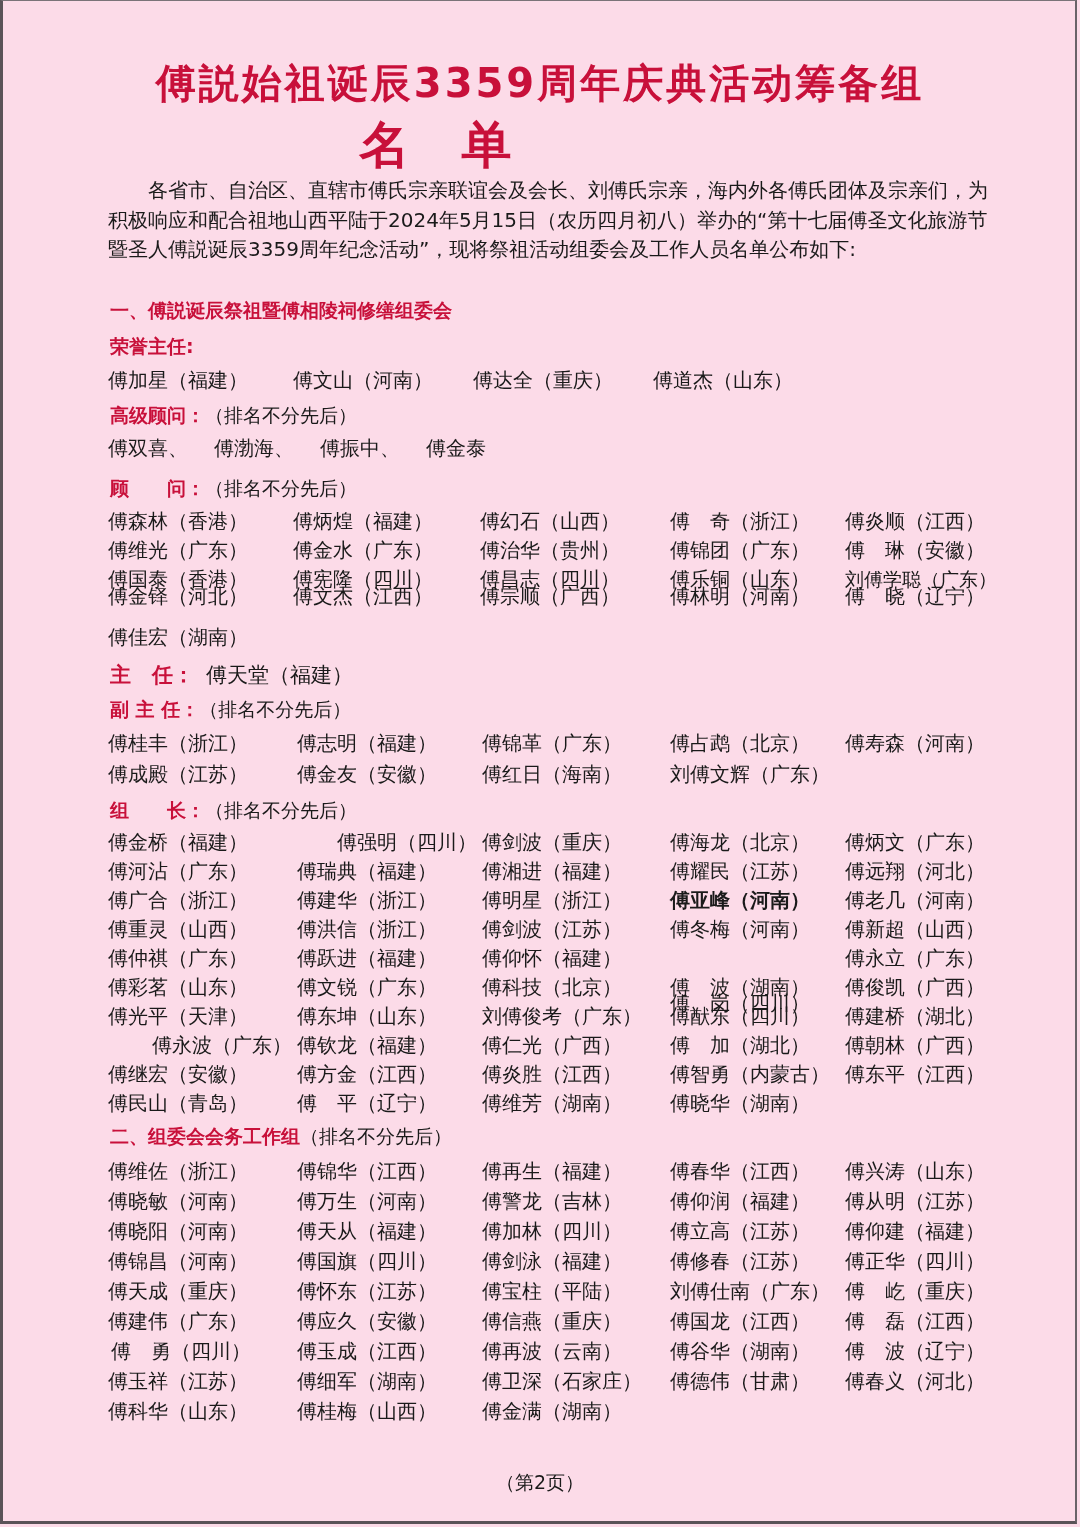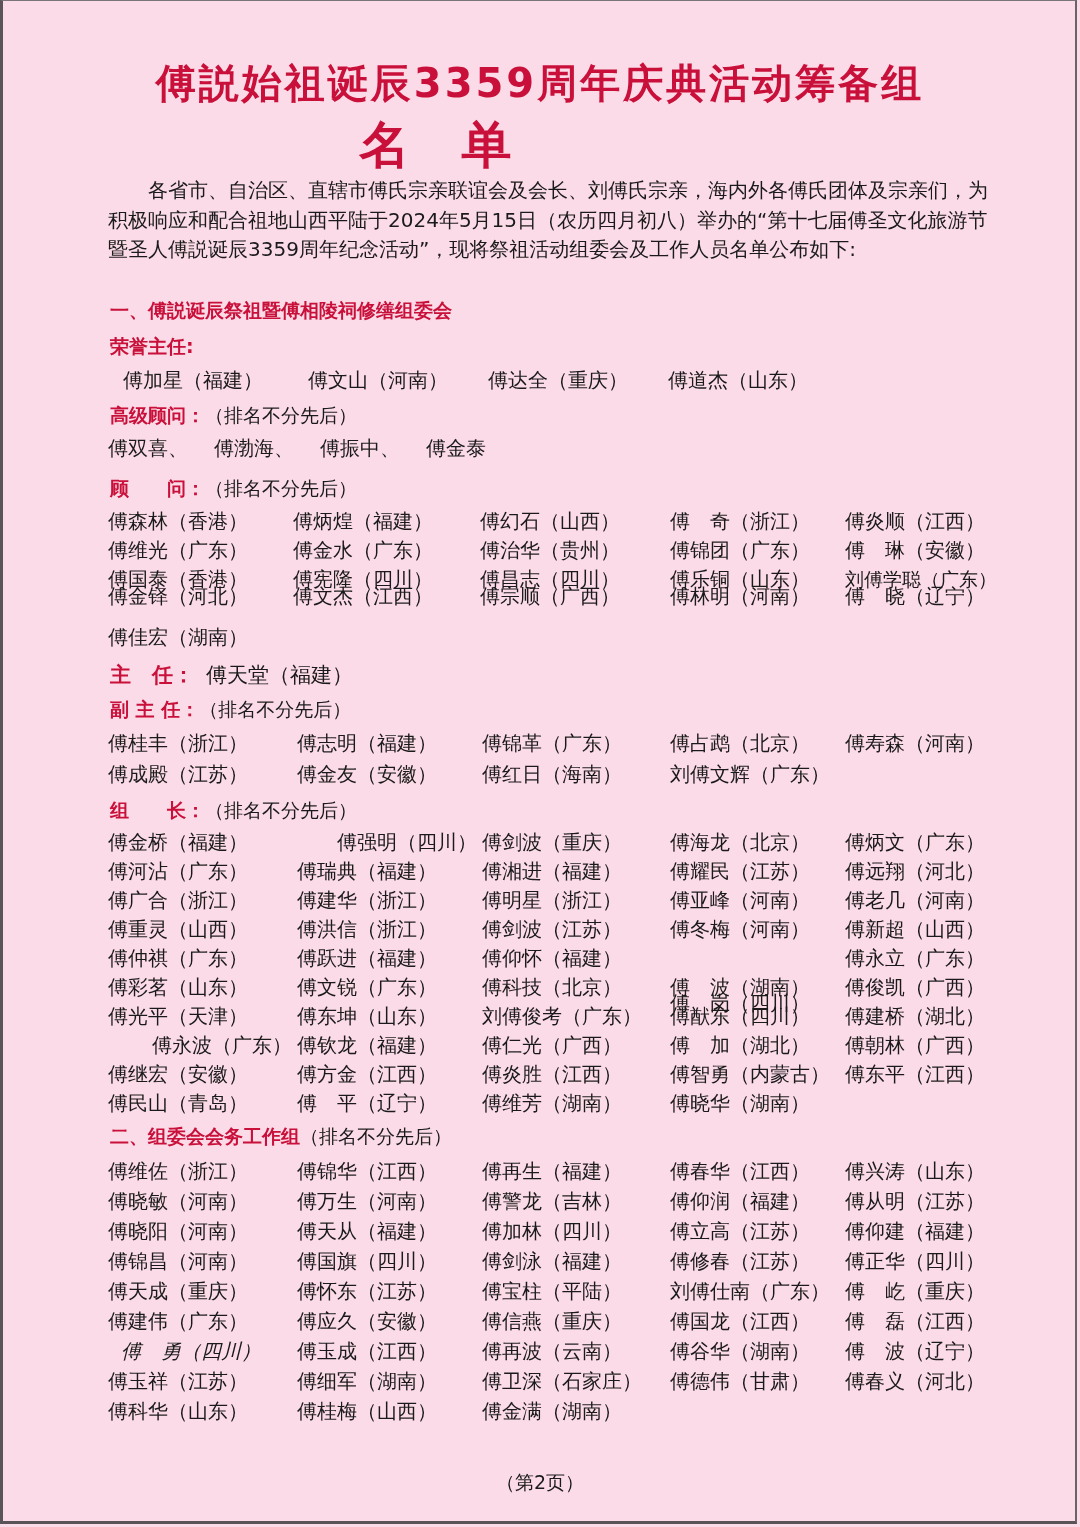--- a/index.html
+++ b/index.html
@@ -70,21 +70,21 @@
 <div class="title">傅説始祖诞辰3359周年庆典活动筹备组</div>
 <div class="subtitle">名单</div>
 
 <div class="intro">
   <p>各省市、自治区、直辖市傅氏宗亲联谊会及会长、刘傅氏宗亲，海内外各傅氏团体及宗亲们，为积极响应和配合祖地山西平陆于2024年5月15日（农历四月初八）举办的“第十七届傅圣文化旅游节暨圣人傅説诞辰3359周年纪念活动”，现将祭祖活动组委会及工作人员名单公布如下:</p>
 </div>
 
 <div class="sec red" style="top:298px; left:110px; font-size:19px;">一、傅説诞辰祭祖暨傅相陵祠修缮组委会</div>
 
 <div class="sec red" style="top:334px;">荣誉主任:</div>
-<div class="row" style="top:366px;margin-left:15px;">
+<div class="row" style="top:366px;">
   <span class="cell" style="left:0px">傅加星（福建）</span>
   <span class="cell" style="left:185px">傅文山（河南）</span>
   <span class="cell" style="left:365px">傅达全（重庆）</span>
   <span class="cell" style="left:545px">傅道杰（山东）</span>
 </div>
 
 <div class="sec" style="top:403px;">
   <span class="red">高级顾问：</span><span class="note">（排名不分先后）</span>
 </div>
 <div class="row" style="top:434px;">
@@ -169,21 +169,21 @@
       <span class="cell" style="left: 0px;">傅河沾（广东）</span>
       <span class="cell" style="left: 189px;">傅瑞典（福建）</span>
       <span class="cell" style="left: 374px;">傅湘进（福建）</span>
       <span class="cell" style="left: 562px;">傅耀民（江苏）</span>
       <span class="cell" style="left: 737px;">傅远翔（河北）</span>
     </div>
     <div class="row" style="top: 886px;">
       <span class="cell" style="left: 0px;">傅广合（浙江）</span>
       <span class="cell" style="left: 189px;">傅建华（浙江）</span>
       <span class="cell" style="left: 374px;">傅明星（浙江）</span>
-      <span class="cell" style="left: 562px;">傅亚峰（河南）</span>
+      <span class="cell" style="left: 562px; font-weight: bold;">傅亚峰（河南）</span>
       <span class="cell" style="left: 737px;">傅老几（河南）</span>
     </div>
     <div class="row" style="top: 915px;">
       <span class="cell" style="left: 0px;">傅重灵（山西）</span>
       <span class="cell" style="left: 189px;">傅洪信（浙江）</span>
       <span class="cell" style="left: 374px;">傅剑波（江苏）</span>
       <span class="cell" style="left: 562px;">傅冬梅（河南）</span>
       <span class="cell" style="left: 737px;">傅新超（山西）</span>
     </div>
     <div class="row" style="top: 944px;">
@@ -270,21 +270,21 @@
       <span class="cell" style="left: 737px;">傅　屹（重庆）</span>
     </div>
     <div class="row" style="top: 1307px;">
       <span class="cell" style="left: 0px;">傅建伟（广东）</span>
       <span class="cell" style="left: 189px;">傅应久（安徽）</span>
       <span class="cell" style="left: 374px;">傅信燕（重庆）</span>
       <span class="cell" style="left: 562px;">傅国龙（江西）</span>
       <span class="cell" style="left: 737px;">傅　磊（江西）</span>
     </div>
     <div class="row" style="top: 1337px;">
-      <span class="cell" style="left: 13px; font-style: italic;">傅　勇（四川）</span>
+      <span class="cell" style="left: 3px;">傅　勇（四川）</span>
       <span class="cell" style="left: 189px;">傅玉成（江西）</span>
       <span class="cell" style="left: 374px;">傅再波（云南）</span>
       <span class="cell" style="left: 562px;">傅谷华（湖南）</span>
       <span class="cell" style="left: 737px;">傅　波（辽宁）</span>
     </div>
     <div class="row" style="top: 1367px;">
       <span class="cell" style="left: 0px;">傅玉祥（江苏）</span>
       <span class="cell" style="left: 189px;">傅细军（湖南）</span>
       <span class="cell" style="left: 374px;">傅卫深（石家庄）</span>
       <span class="cell" style="left: 562px;">傅德伟（甘肃）</span>

